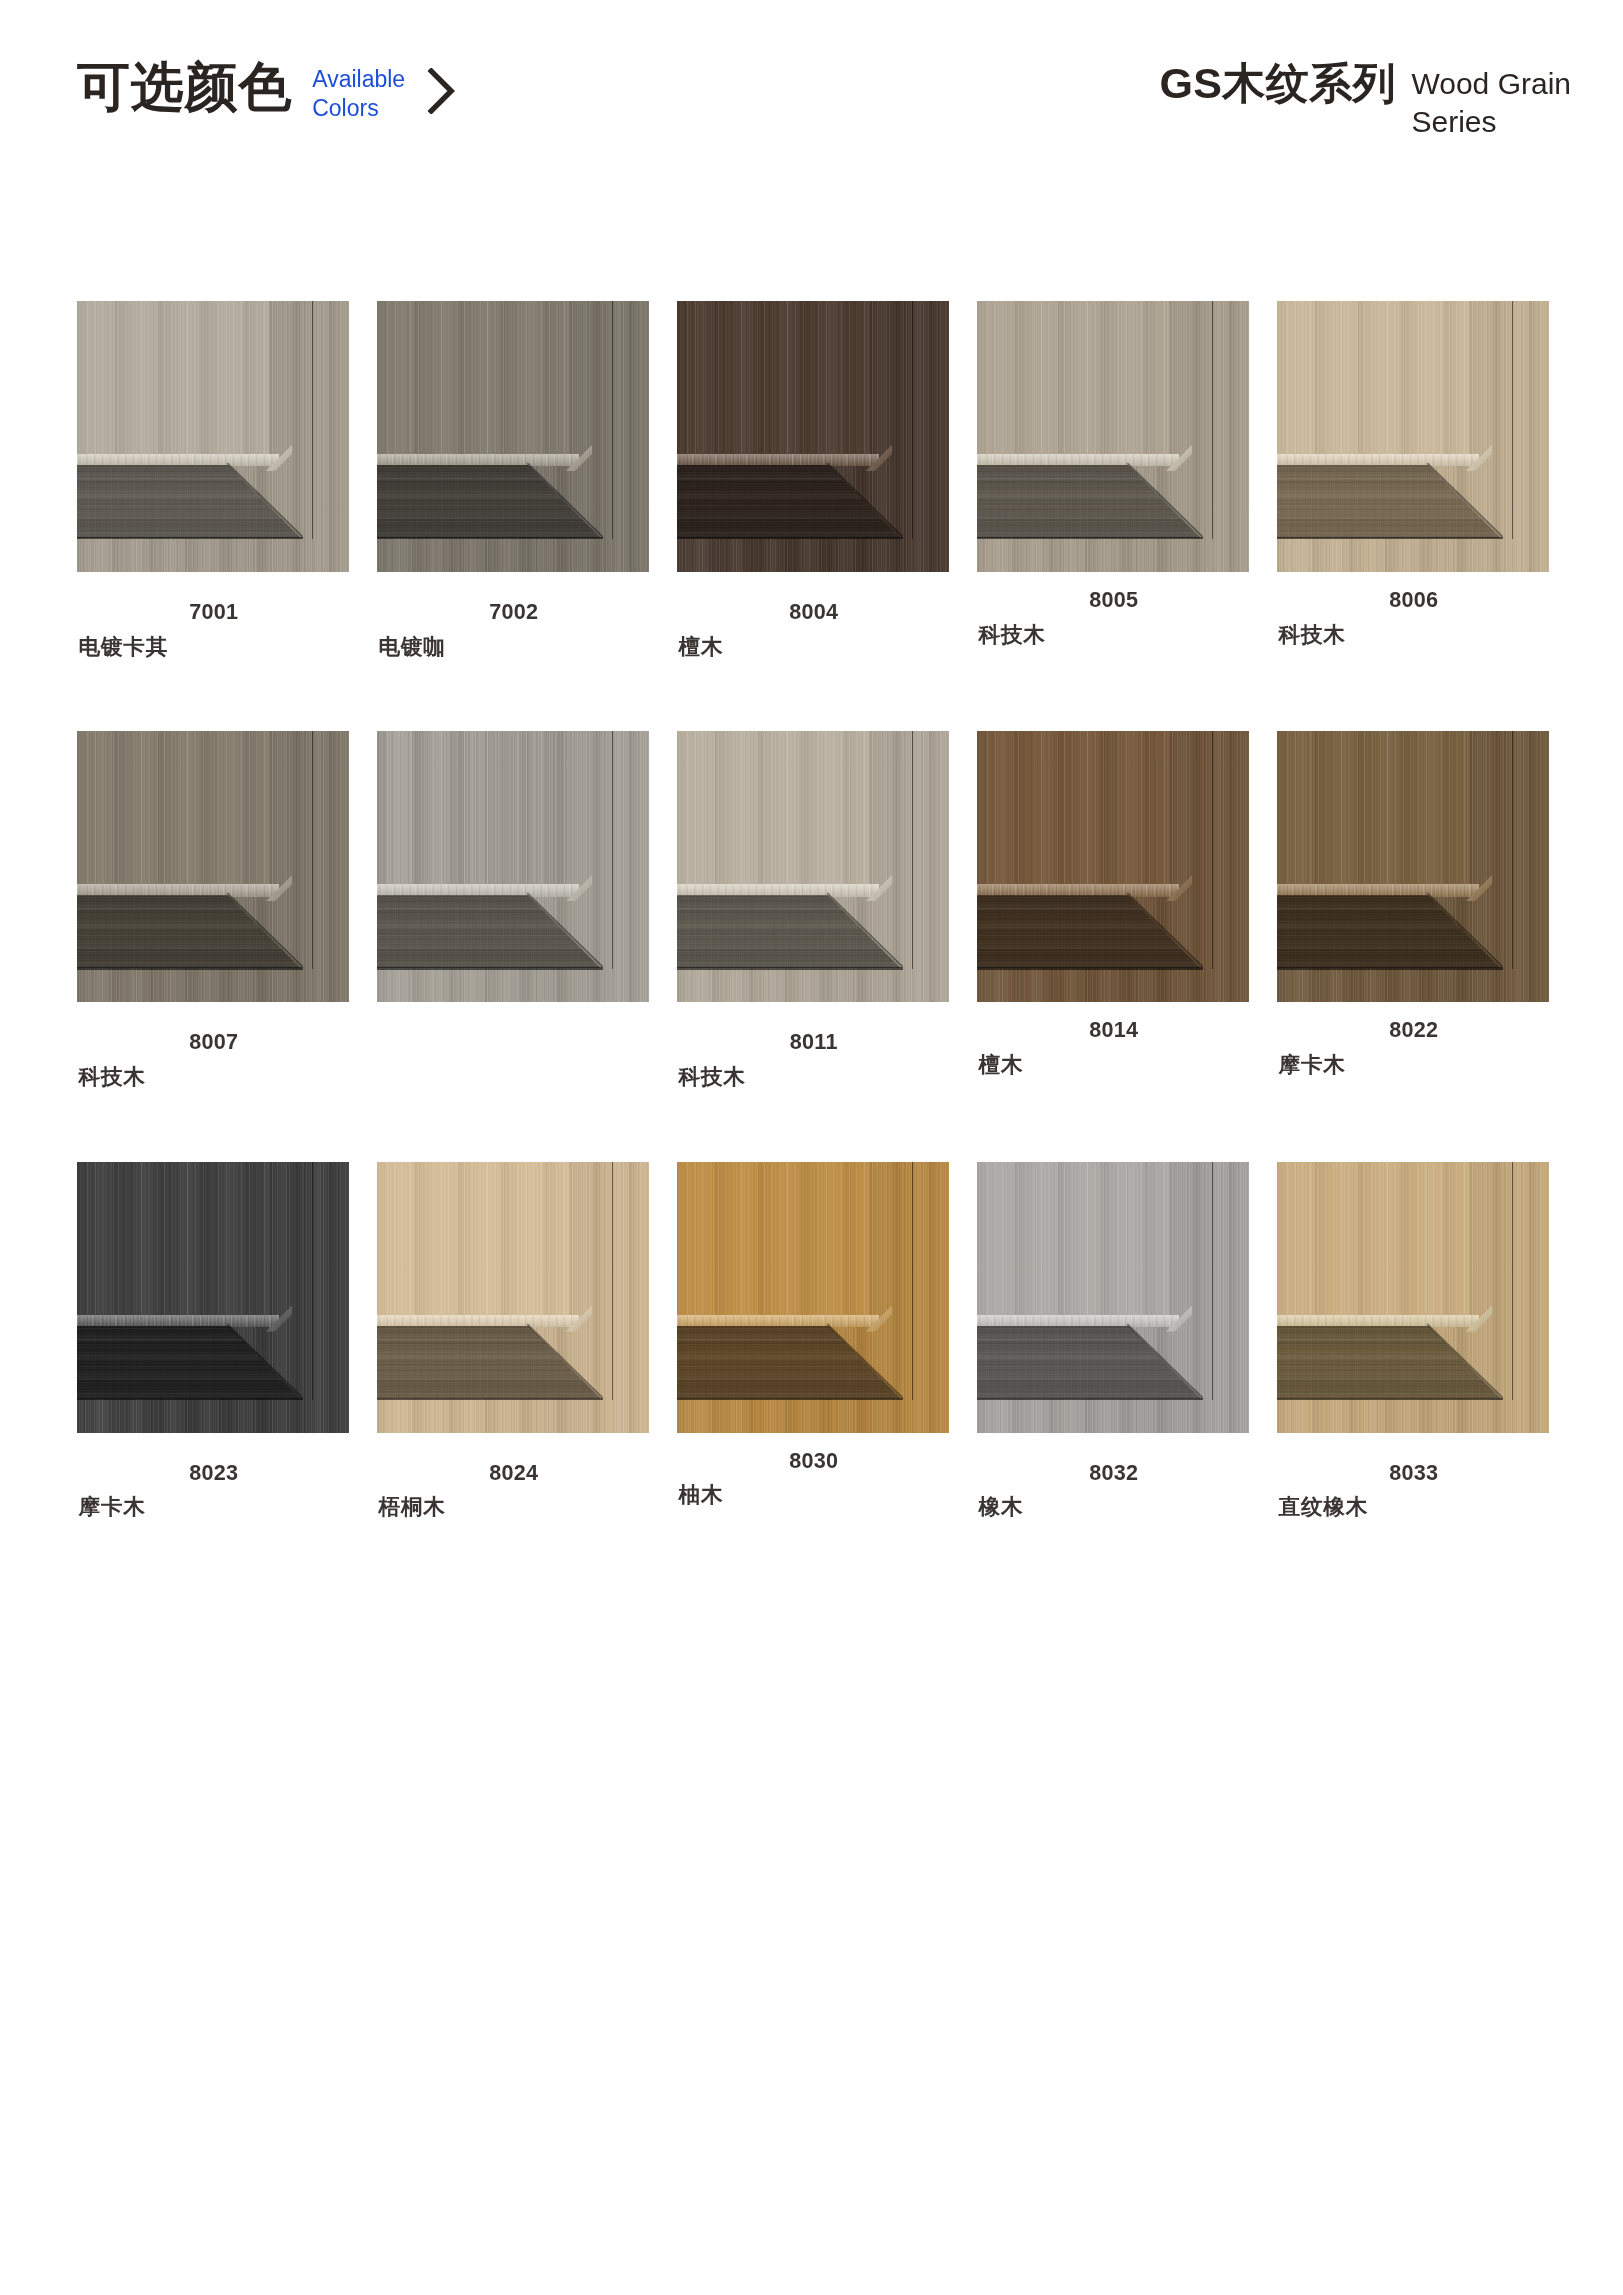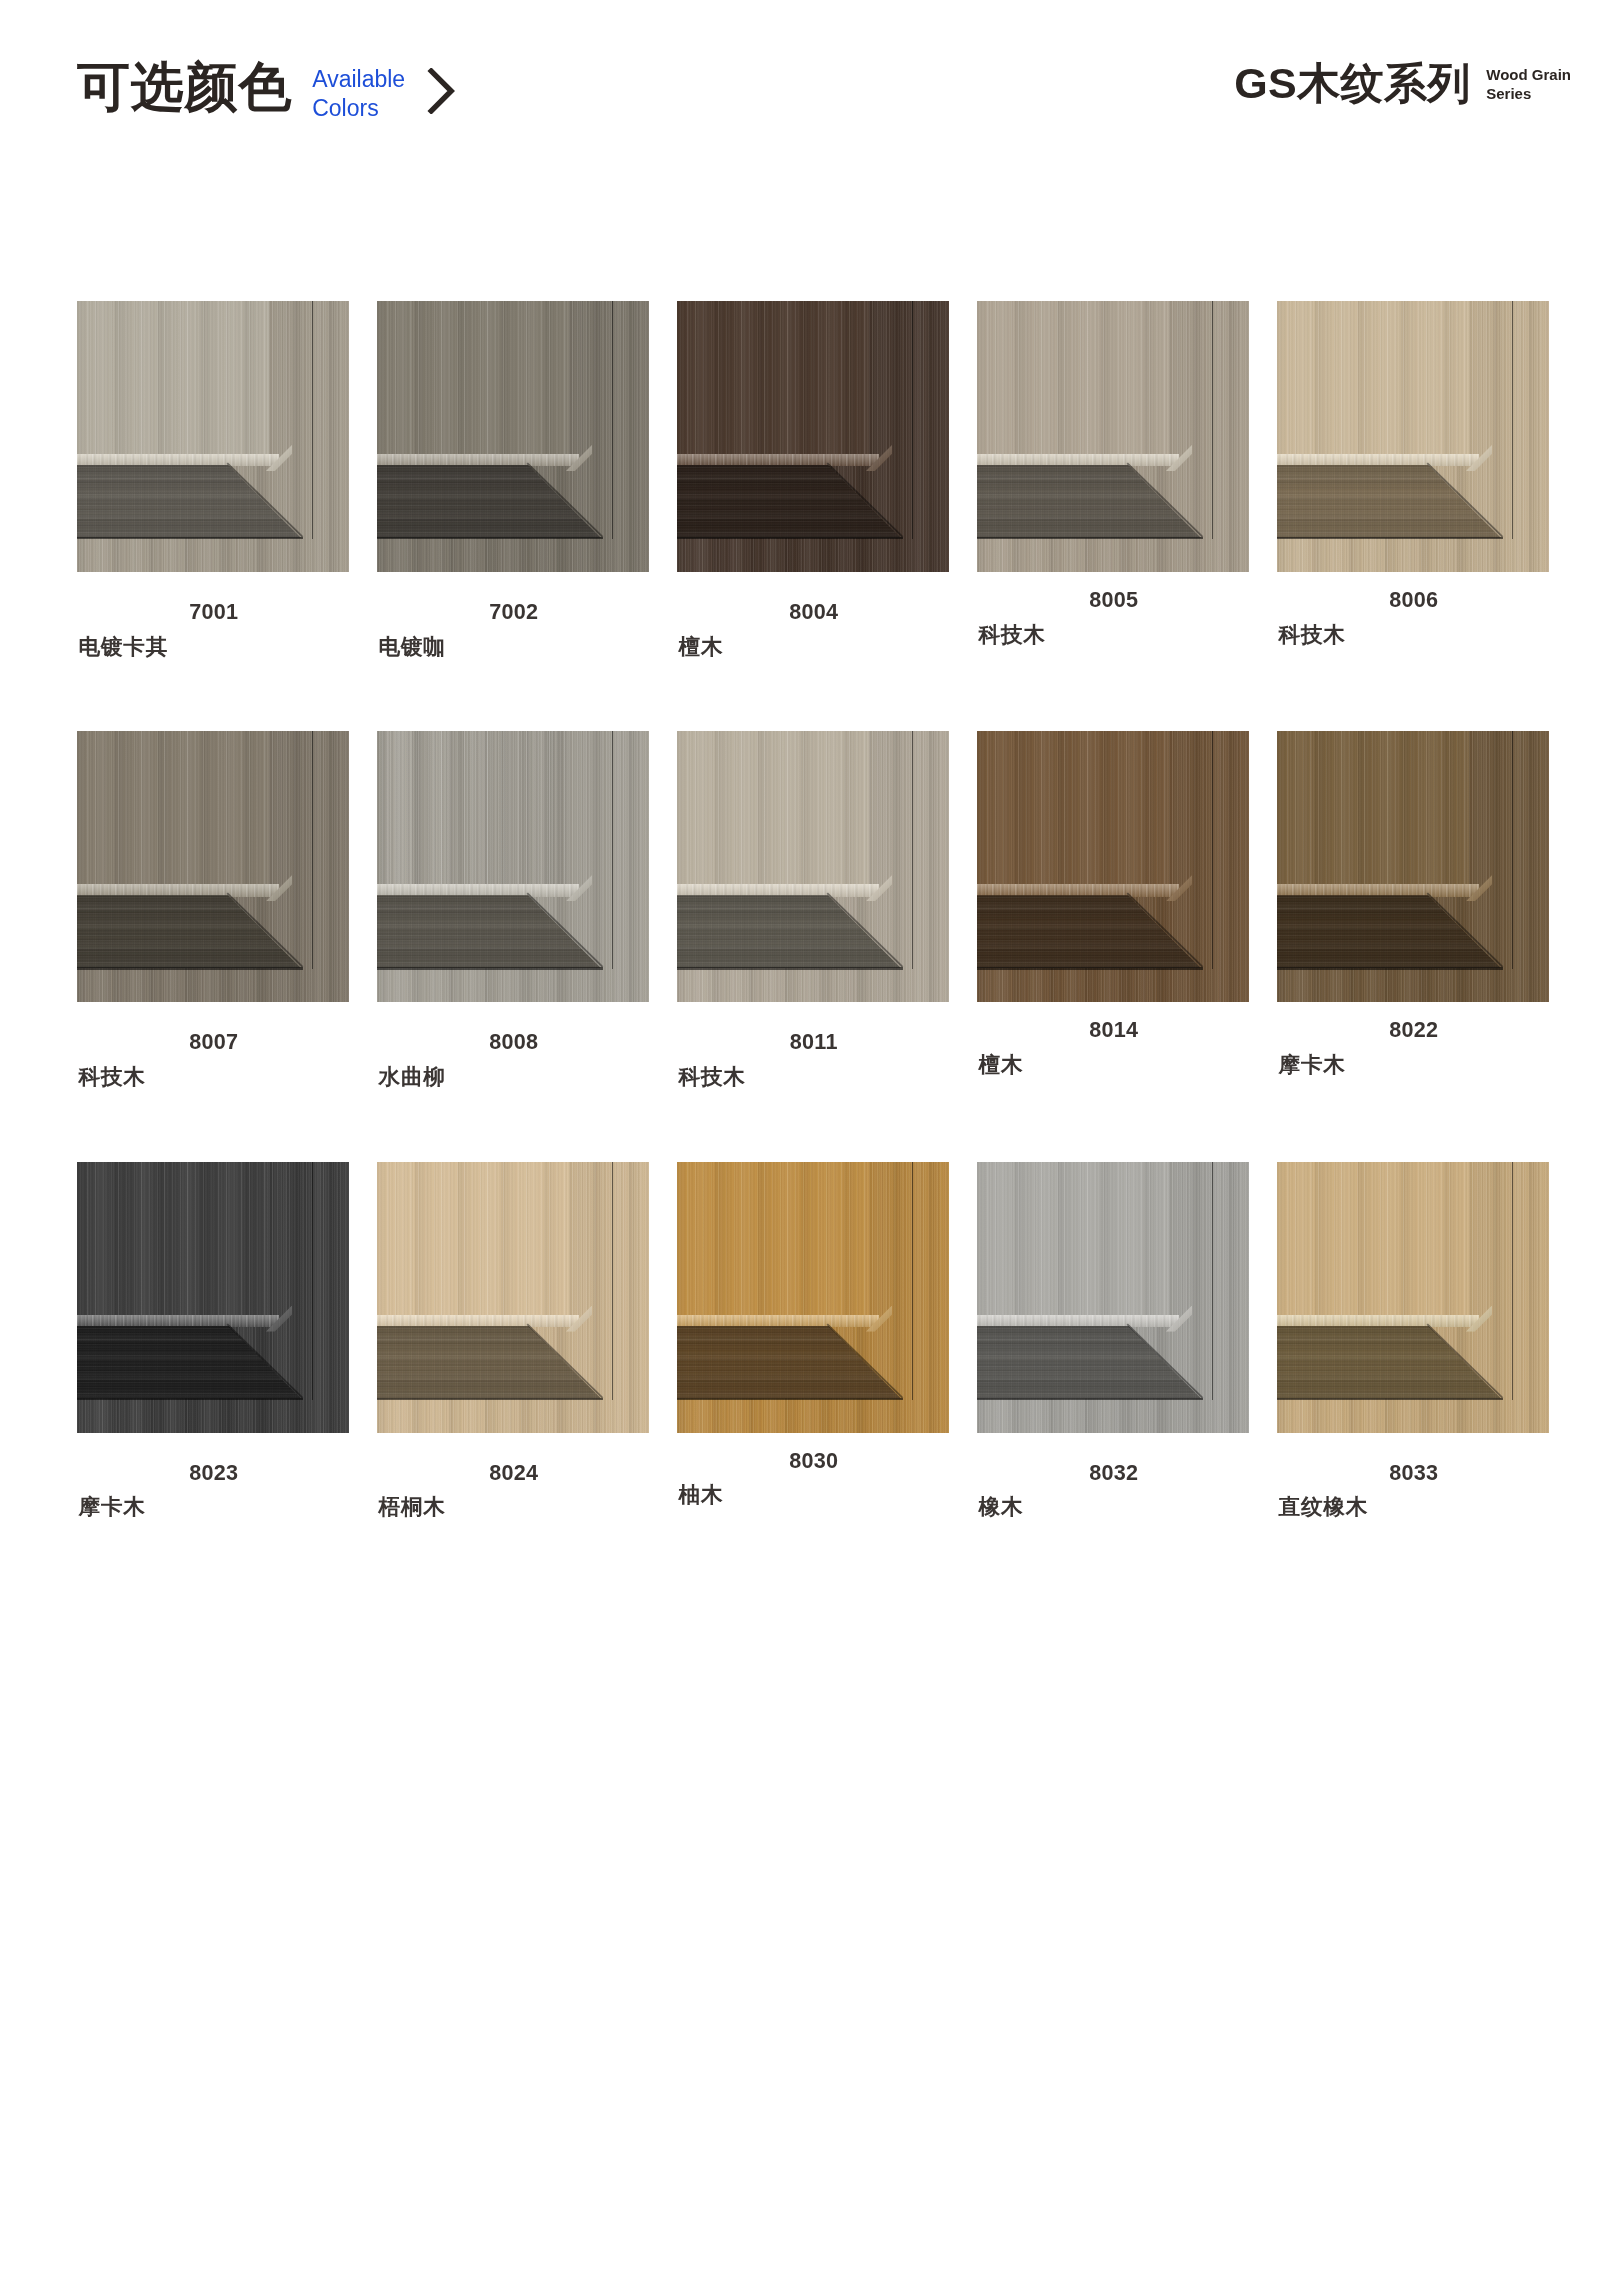--- a/index.html
+++ b/index.html
@@ -67,22 +67,22 @@
 
   .title-cn-right {
     font-size: 43px;
     font-weight: 700;
     letter-spacing: 0.4px;
     line-height: 1.1;
     color: #2b2522;
     white-space: nowrap;
   }
   .title-en-right {
-    font-size: 15px;
-    font-weight: 700;
+    font-size: 30px;
+    font-weight: 400;
     line-height: 1.28;
     color: #2b2522;
     white-space: pre-line;
     margin-left: 15.5px;
     margin-top: 4.6px;
   }
 
   
   .swatch-grid {
     position: absolute;
@@ -444,24 +444,20 @@
           <div class="tile-rail"></div>
           <div class="tile-mitre-line">
             <svg width="108" height="80" viewBox="0 0 140 104" aria-hidden="true">
               <line x1="4" y1="4" x2="102" y2="100" stroke="rgba(0,0,0,0.42)" stroke-width="2.5"></line>
             </svg>
           </div>
           <div class="tile-rail-edge"></div>
           <div class="tile-edge-line"></div>
           <div class="tile-noise"></div>
         </div>
-        <div class="swatch-labels">
-          <div class="swatch-code">8008</div>
-          <div class="swatch-name">水曲柳</div>
-        </div>
       </div>
       <div class="swatch-cell">
         <div class="swatch-tile" style="--base: #b0a798; --panel: #bcb3a2; --bead: #d6cdbb; --shadow: #5d594f;">
           <div class="tile-frame"></div>
           <div class="tile-panel"></div>
           <div class="tile-bead"></div>
           <div class="tile-bead-mitre"></div>
           <div class="tile-rail"></div>
           <div class="tile-mitre-line">
             <svg width="108" height="80" viewBox="0 0 140 104" aria-hidden="true">

